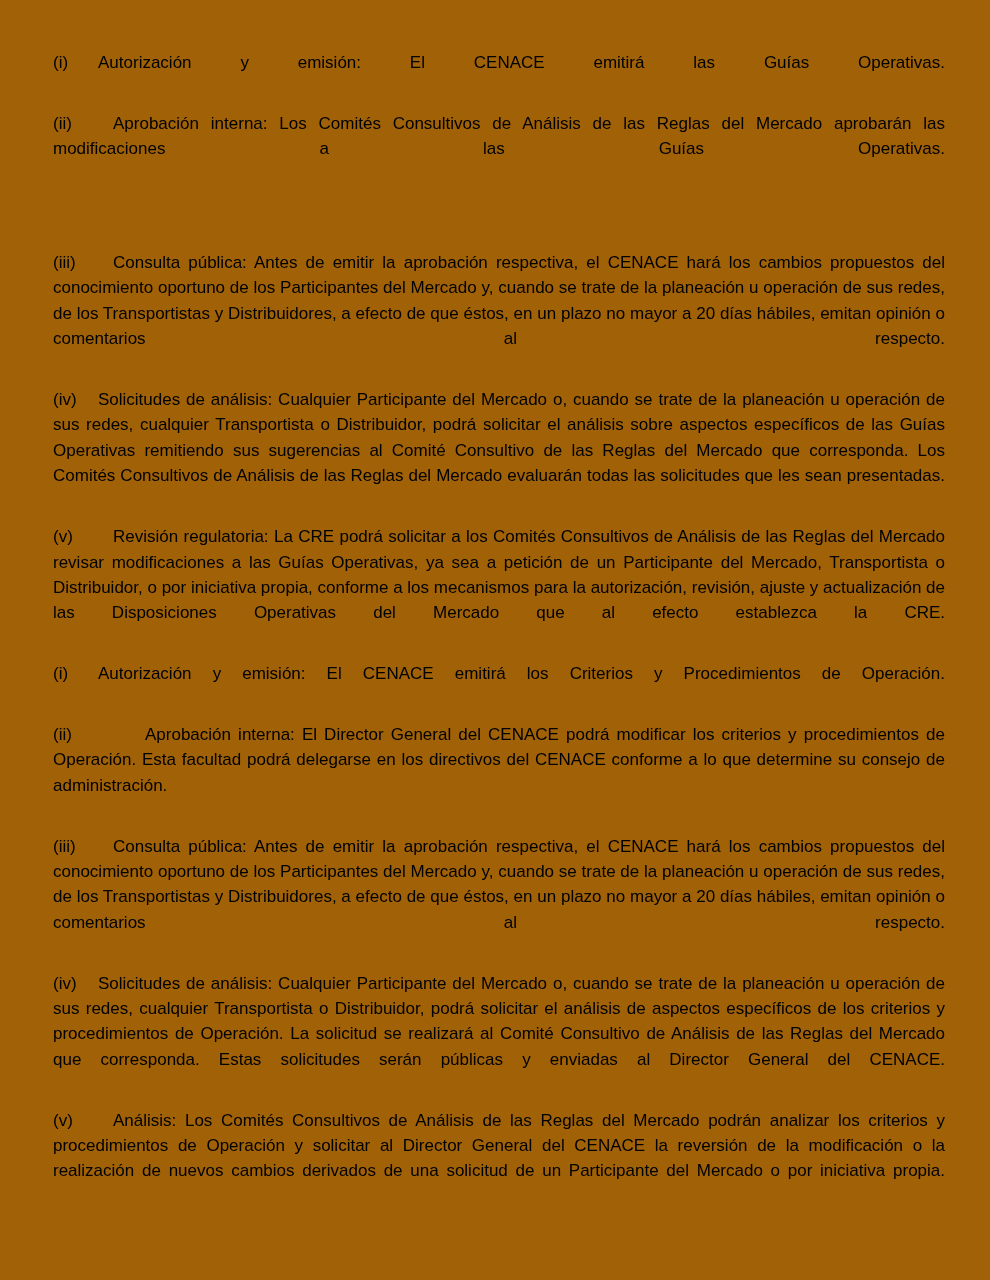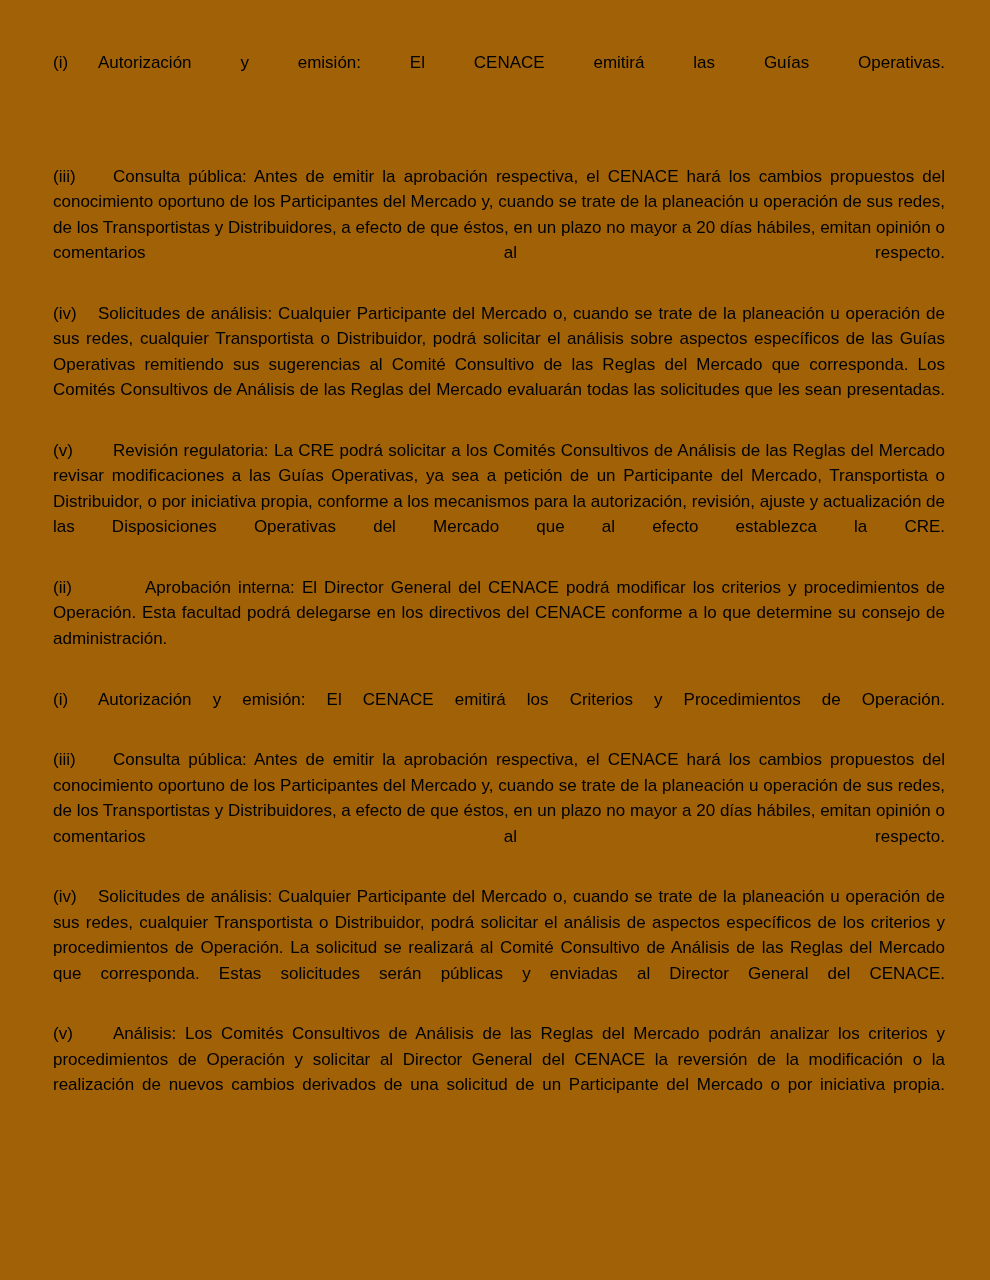--- a/index.html
+++ b/index.html
@@ -57,42 +57,45 @@
 </head>
 <body>
 
 <div class="page">
   <div class="content">
 
     <p class="para m-w45">
       <span class="marker">(i)</span><span class="ptext">Autorización y emisión: El CENACE emitirá las Guías Operativas.</span>
     </p>
 
+    <p class="para m-w60">
+      <span class="marker">(ii)</span><span class="ptext">Aprobación interna: Los Comités Consultivos de Análisis de las Reglas del Mercado aprobarán las modificaciones a las Guías Operativas.</span>
+    </p>
 
     <div class="gap-big"></div>
 
     <p class="para m-w60">
       <span class="marker">(iii)</span><span class="ptext">Consulta pública: Antes de emitir la aprobación respectiva, el CENACE hará los cambios propuestos del conocimiento oportuno de los Participantes del Mercado y, cuando se trate de la planeación u operación de sus redes, de los Transportistas y Distribuidores, a efecto de que éstos, en un plazo no mayor a 20 días hábiles, emitan opinión o comentarios al respecto.</span>
     </p>
 
     <p class="para m-w45">
       <span class="marker">(iv)</span><span class="ptext">Solicitudes de análisis: Cualquier Participante del Mercado o, cuando se trate de la planeación u operación de sus redes, cualquier Transportista o Distribuidor, podrá solicitar el análisis sobre aspectos específicos de las Guías Operativas remitiendo sus sugerencias al Comité Consultivo de las Reglas del Mercado que corresponda. Los Comités Consultivos de Análisis de las Reglas del Mercado evaluarán todas las solicitudes que les sean presentadas.</span>
     </p>
 
     <p class="para m-w60">
       <span class="marker">(v)</span><span class="ptext">Revisión regulatoria: La CRE podrá solicitar a los Comités Consultivos de Análisis de las Reglas del Mercado revisar modificaciones a las Guías Operativas, ya sea a petición de un Participante del Mercado, Transportista o Distribuidor, o por iniciativa propia, conforme a los mecanismos para la autorización, revisión, ajuste y actualización de las Disposiciones Operativas del Mercado que al efecto establezca la CRE.</span>
     </p>
 
 
+    <p class="para m-w45">
+      <span class="marker">(i)</span><span class="ptext">Autorización y emisión: El CENACE emitirá los Criterios y Procedimientos de Operación.</span>
+    </p>
+
     <p class="para m-w92">
       <span class="marker">(ii)</span><span class="ptext">Aprobación interna: El Director General del CENACE podrá modificar los criterios y procedimientos de Operación. Esta facultad podrá delegarse en los directivos del CENACE conforme a lo que determine su consejo de administración.</span>
-    </p>
-
-    <p class="para m-w45">
-      <span class="marker">(i)</span><span class="ptext">Autorización y emisión: El CENACE emitirá los Criterios y Procedimientos de Operación.</span>
     </p>
 
     <p class="para m-w60">
       <span class="marker">(iii)</span><span class="ptext">Consulta pública: Antes de emitir la aprobación respectiva, el CENACE hará los cambios propuestos del conocimiento oportuno de los Participantes del Mercado y, cuando se trate de la planeación u operación de sus redes, de los Transportistas y Distribuidores, a efecto de que éstos, en un plazo no mayor a 20 días hábiles, emitan opinión o comentarios al respecto.</span>
     </p>
 
     <p class="para m-w45">
       <span class="marker">(iv)</span><span class="ptext">Solicitudes de análisis: Cualquier Participante del Mercado o, cuando se trate de la planeación u operación de sus redes, cualquier Transportista o Distribuidor, podrá solicitar el análisis de aspectos específicos de los criterios y procedimientos de Operación. La solicitud se realizará al Comité Consultivo de Análisis de las Reglas del Mercado que corresponda. Estas solicitudes serán públicas y enviadas al Director General del CENACE.</span>
     </p>
 

